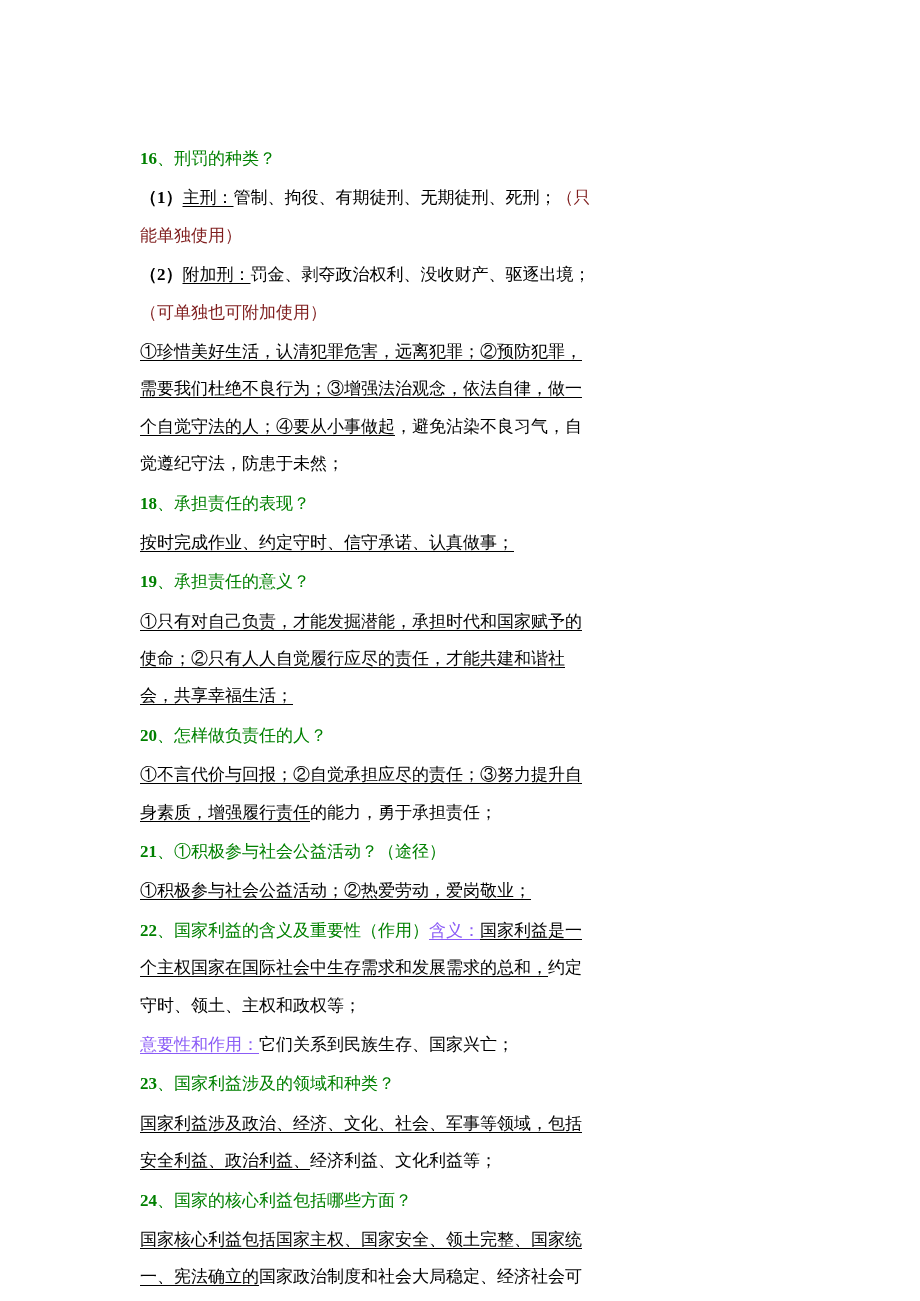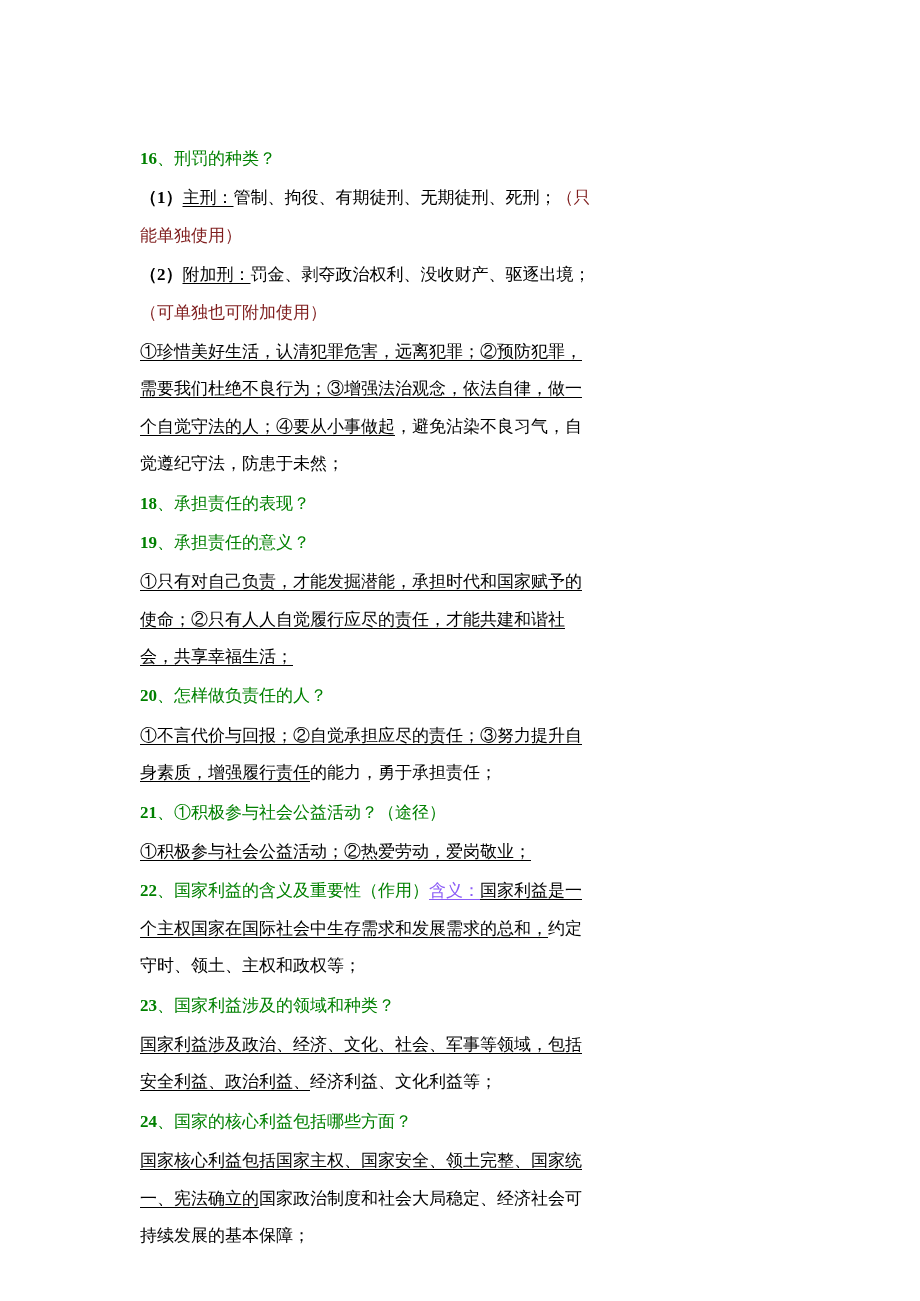--- a/index.html
+++ b/index.html
@@ -48,20 +48,23 @@
     <span class="bold body-text">（2）</span><span class="u body-text">附加刑：</span><span class="body-text">罚金、剥夺政治权利、没收财产、驱逐出境；</span><span class="blue">（可单独也可附加使用）</span>
   </div>
 
   <div class="entry">
     <span class="u body-text">①珍惜美好生活，认清犯罪危害，远离犯罪；②预防犯罪，需要我们杜绝不良行为；③增强法治观念，依法自律，做一个自觉守法的人；④要从小事做起</span><span class="body-text">，避免沾染不良习气，自觉遵纪守法，防患于未然；</span>
   </div>
 
   <div class="entry">
     <span class="num">18</span><span class="heading-green">、</span><span class="heading-green">承担责任的表现？</span>
   </div>
+  <div class="entry">
+    <span class="u body-text">按时完成作业、约定守时、信守承诺、认真做事；</span>
+  </div>
 
   <div class="entry">
     <span class="num">19</span><span class="heading-green">、</span><span class="heading-green">承担责任的意义？</span>
   </div>
   <div class="entry">
     <span class="u body-text">①只有对自己负责，才能发掘潜能，承担时代和国家赋予的使命；②只有人人自觉履行应尽的责任，才能共建和谐社会，共享幸福生活；</span>
   </div>
 
   <div class="entry">
     <span class="num">20</span><span class="heading-green">、</span><span class="heading-green">怎样做负责任的人？</span>
@@ -73,20 +76,23 @@
   <div class="entry">
     <span class="num">21</span><span class="heading-green">、</span><span class="heading-green">①积极参与社会公益活动？（途径）</span>
   </div>
   <div class="entry">
     <span class="u body-text">①积极参与社会公益活动；②热爱劳动，爱岗敬业；</span>
   </div>
 
   <div class="entry">
     <span class="num">22</span><span class="heading-green">、</span><span class="heading-green">国家利益的含义及重要性（作用）</span><span class="u-green">含义：</span><span class="u body-text">国家利益是一个主权国家在国际社会中生存需求和发展需求的总和，</span><span class="body-text">约定守时、领土、主权和政权等；</span>
   </div>
+  <div class="entry">
+    <span class="u-green">意要性和作用：</span><span class="body-text">它们关系到民族生存、国家兴亡；</span>
+  </div>
 
   <div class="entry">
     <span class="num">23</span><span class="heading-green">、</span><span class="heading-green">国家利益涉及的领域和种类？</span>
   </div>
   <div class="entry">
     <span class="u body-text">国家利益涉及政治、经济、文化、社会、军事等领域，包括安全利益、政治利益、</span><span class="body-text">经济利益、文化利益等；</span>
   </div>
 
   <div class="entry">
     <span class="num">24</span><span class="heading-green">、</span><span class="heading-green">国家的核心利益包括哪些方面？</span>

